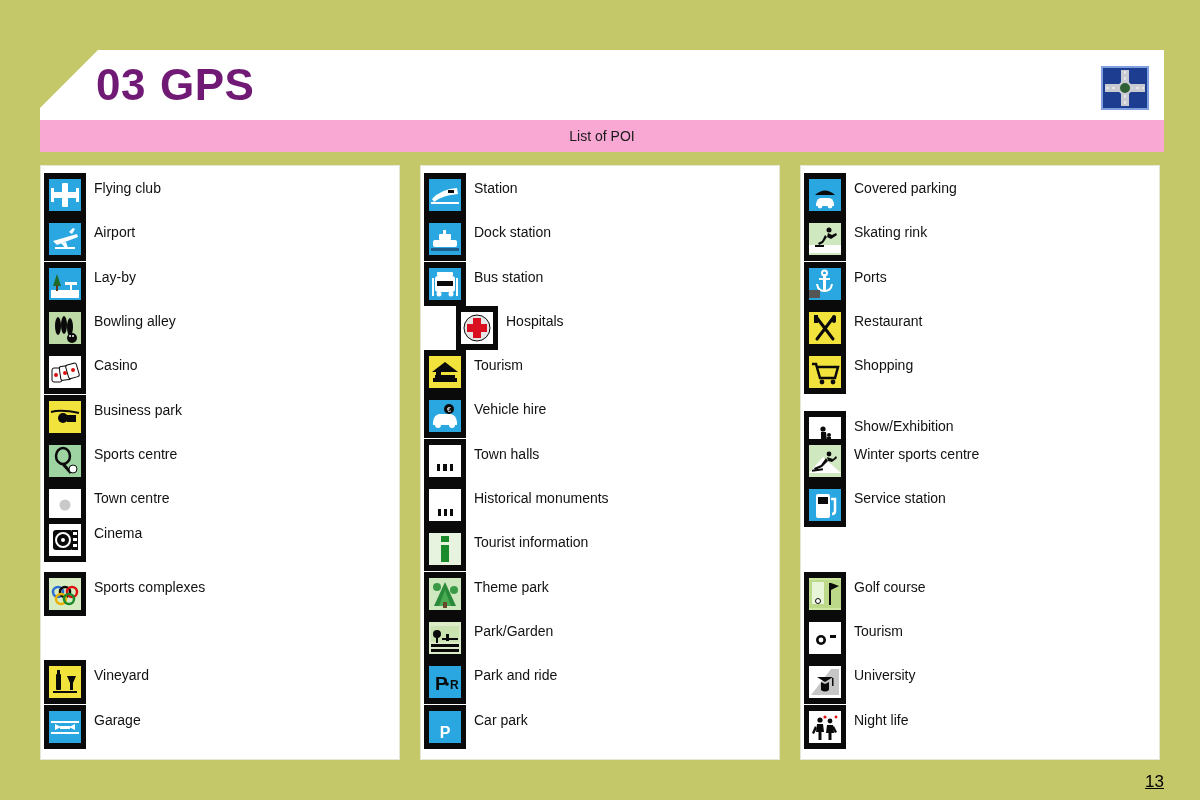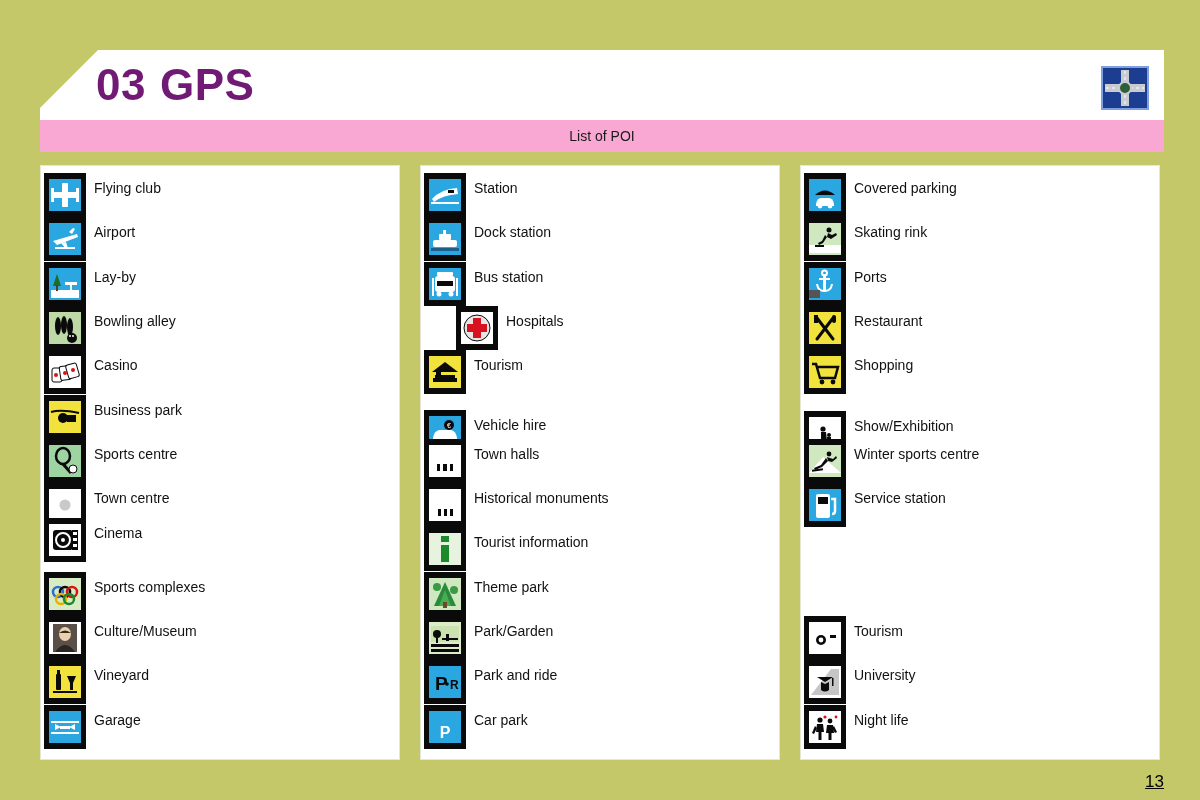--- a/index.html
+++ b/index.html
@@ -251,34 +251,20 @@
             <circle cx="9" cy="14" r="5" stroke="#2b6fd1"></circle>
             <circle cx="16" cy="14" r="5" stroke="#0a0a0a"></circle>
             <circle cx="23" cy="14" r="5" stroke="#d11"></circle>
             <circle cx="12" cy="21" r="5" stroke="#e8b000"></circle>
             <circle cx="20" cy="21" r="5" stroke="#1a8a2a"></circle>
           </g>
         </svg>
       </div>
       <div class="poi-label">Sports complexes</div>
     </div>
-    <div class="poi-row" style="top: 450px;">
-      <div class="poi-icon">
-        <svg width="32" height="32" viewBox="0 0 32 32">
-          <rect width="32" height="32" fill="#ffffff"></rect>
-          <g>
-            <rect x="4" y="2" width="24" height="28" fill="#5a5048"></rect>
-            <ellipse cx="16" cy="12" rx="6" ry="7" fill="#e8d0b0"></ellipse>
-            <path d="M6 30 Q16 16 26 30 Z" fill="#2a2622"></path>
-            <path d="M10 11 Q16 6 22 11" fill="#3a2a1a"></path>
-          </g>
-        </svg>
-      </div>
-      <div class="poi-label">Culture/Museum</div>
-    </div>
     <div class="poi-row" style="top: 494.3px;">
       <div class="poi-icon">
         <svg width="32" height="32" viewBox="0 0 32 32">
           <rect width="32" height="32" fill="#f2e33c"></rect>
           <g>
             <rect x="0" y="4" width="32" height="24" fill="#f2e33c"></rect>
             <g fill="#0a0a0a">
               <rect x="7" y="8" width="5" height="16" rx="1"></rect>
               <rect x="8" y="4" width="3" height="6"></rect>
               <path d="M18 10 L27 10 L24 17 L24 24 L21 24 L21 17 Z"></path>
@@ -382,21 +368,21 @@
             <rect x="0" y="2" width="32" height="28" fill="#f2e33c"></rect>
             <path d="M3 16 L16 6 L29 16 Z" fill="#0a0a0a"></path>
             <rect x="6" y="19" width="20" height="6" fill="#0a0a0a"></rect>
             <rect x="4" y="22" width="24" height="4" fill="#0a0a0a"></rect>
             <rect x="7" y="16" width="5" height="4" fill="#0a0a0a"></rect>
           </g>
         </svg>
       </div>
       <div class="poi-label">Tourism</div>
     </div>
-    <div class="poi-row" style="top: 244px;">
+    <div class="poi-row" style="top: 228px;">
       <div class="poi-icon">
         <svg width="32" height="32" viewBox="0 0 32 32">
           <rect width="32" height="32" fill="#2aa7e0"></rect>
           <g>
             <rect x="0" y="2" width="32" height="28" fill="#2aa7e0"></rect>
             <g fill="#ffffff">
               <path d="M4 22 Q5 15 10 14 L22 14 Q27 15 28 22 L28 25 L4 25 Z"></path>
               <circle cx="9" cy="25" r="3"></circle>
               <circle cx="23" cy="25" r="3"></circle>
             </g>
@@ -657,20 +643,37 @@
             </g>
             <rect x="9" y="8" width="10" height="7" fill="#0a0a0a"></rect>
             <g stroke="#ffffff" stroke-width="2.5" fill="none">
               <path d="M22 10 L26 10 L26 22 Q26 25 23 25"></path>
             </g>
           </g>
         </svg>
       </div>
       <div class="poi-label">Service station</div>
     </div>
+    <div class="poi-row" style="top: 405.7px;">
+      <div class="poi-icon">
+        <svg width="32" height="32" viewBox="0 0 32 32">
+          <rect width="32" height="32" fill="#cfe8a0"></rect>
+          <g>
+            <rect x="0" y="2" width="32" height="28" fill="#bcd98a"></rect>
+            <rect x="3" y="4" width="12" height="22" fill="#e8f5d8"></rect>
+            <g fill="#0a0a0a">
+              <rect x="20" y="5" width="2" height="22"></rect>
+              <path d="M22 5 L30 8 L22 12 Z"></path>
+              <circle cx="9" cy="23" r="2.5" fill="#ffffff" stroke="#0a0a0a"></circle>
+            </g>
+          </g>
+        </svg>
+      </div>
+      <div class="poi-label">Golf course</div>
+    </div>
     <div class="poi-row" style="top: 450px;">
       <div class="poi-icon">
         <svg width="32" height="32" viewBox="0 0 32 32">
           <rect width="32" height="32" fill="#ffffff"></rect>
           <g>
             <rect x="3" y="10" width="26" height="16" rx="2" fill="#ffffff"></rect>
             <rect x="9" y="6" width="9" height="5" fill="#ffffff"></rect>
             <circle cx="12" cy="18" r="5" fill="#0a0a0a"></circle>
             <circle cx="12" cy="18" r="2.4" fill="#ffffff"></circle>
             <rect x="21" y="13" width="6" height="3" fill="#0a0a0a"></rect>

